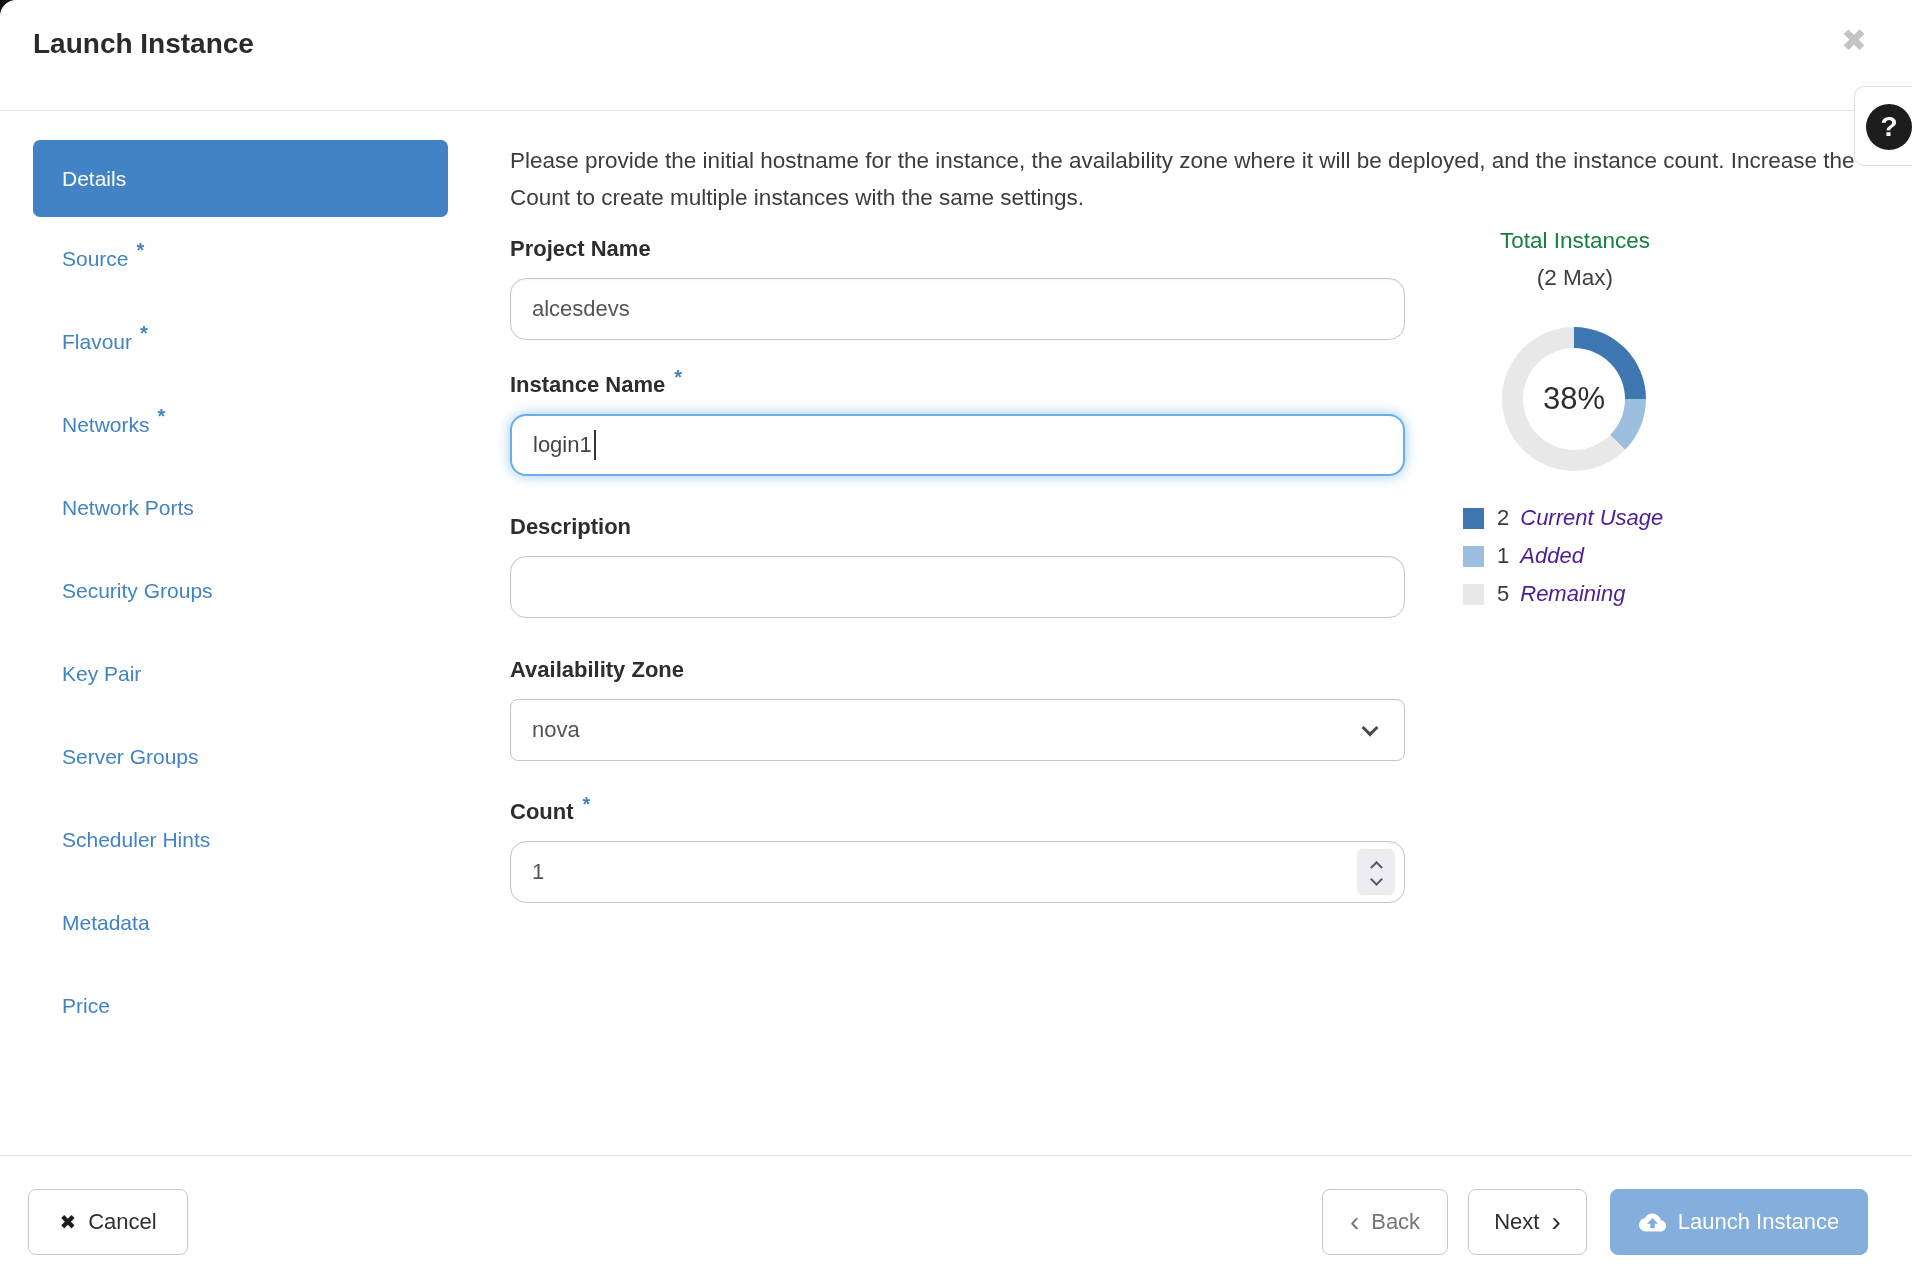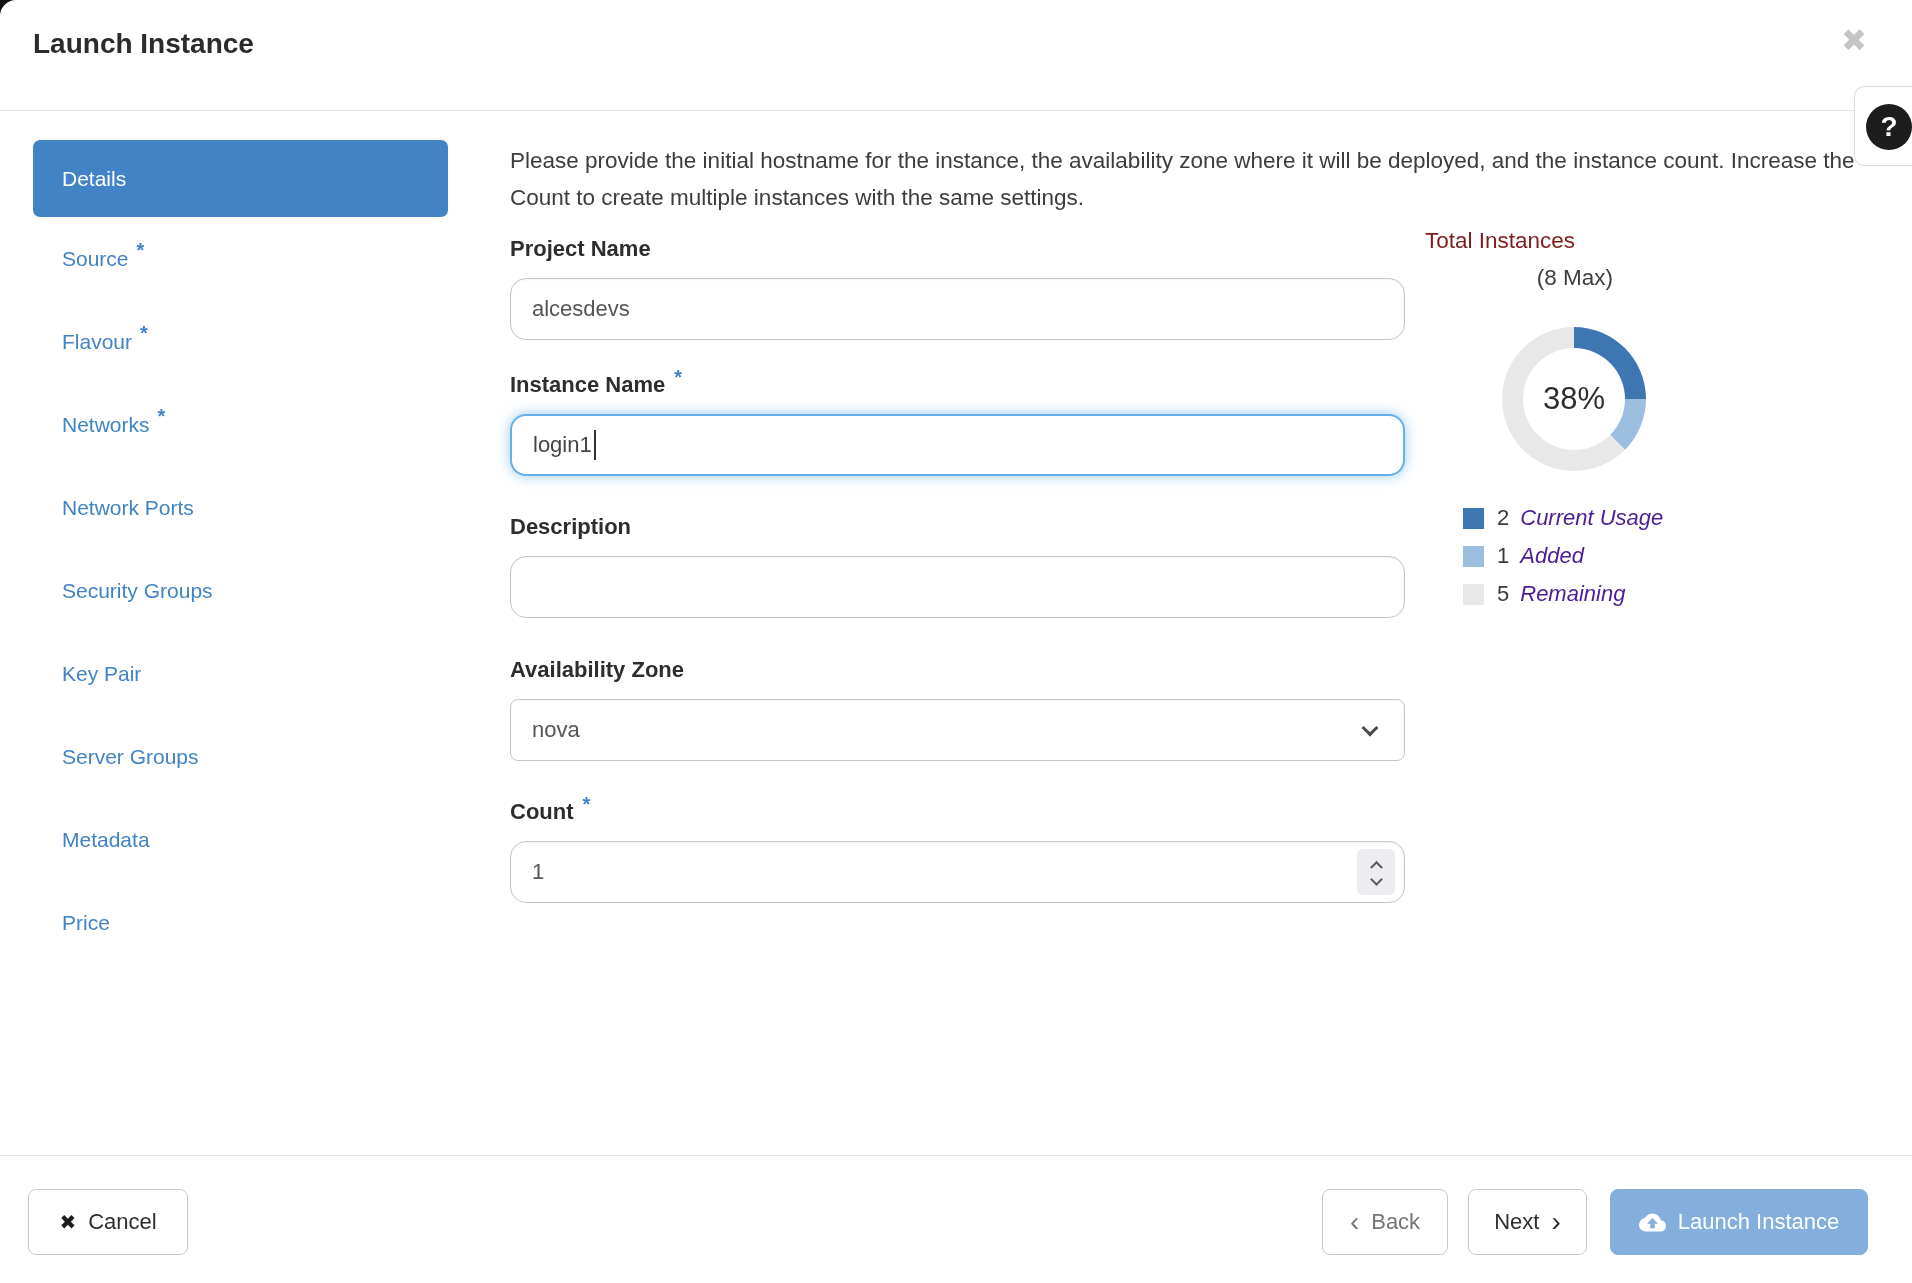--- a/index.html
+++ b/index.html
@@ -51,21 +51,21 @@
                  border-right:3px solid #4a4a4a; border-bottom:3px solid #4a4a4a; transform:rotate(45deg); }
 
   .spinner-box { position:absolute; right:10px; top:8px; width:38px; height:46px; background:#ececf1;
                  border-radius:6px; display:flex; flex-direction:column; align-items:center; justify-content:center;
                  gap:6px; cursor:pointer; }
   .spin-up, .spin-down { width:9px; height:9px; border-right:2.5px solid #5a5a66; border-bottom:2.5px solid #5a5a66; }
   .spin-up { transform:rotate(-135deg) translate(-2px,-2px); }
   .spin-down { transform:rotate(45deg); }
 
   
-  .quota-title { position:absolute; left:1425px; top:228px; width:300px; font-size:22.5px; color:#7f1d1d; }
+  .quota-title { position:absolute; left:1425px; top:228px; width:300px; text-align:center; font-size:22.5px; color:#15803d; }
   .quota-sub   { position:absolute; left:1425px; top:265px; width:300px; text-align:center; font-size:22.5px; color:#3d3d3d; }
   .donut { position:absolute; left:1502px; top:327px; width:144px; height:144px; border-radius:50%; }
   .donut-hole { position:absolute; inset:21px; background:#fff; border-radius:50%;
                 display:flex; align-items:center; justify-content:center; font-size:31px; color:#2e2e2e; }
   .legend { position:absolute; left:1463px; top:499px; }
   .legend-row { height:38px; display:flex; align-items:center; }
   .swatch { width:21px; height:21px; margin-right:13px; }
   .legend-val { font-size:22px; color:#3a3a3a; margin-right:11px; }
   .legend-label { font-size:22px; color:#4c1d95;font-style:italic; }
 
@@ -120,20 +120,23 @@
     <div class="side-item">
       <span>Security Groups</span>
     </div>
     <div class="side-item">
       <span>Key Pair</span>
     </div>
     <div class="side-item">
       <span>Server Groups</span>
     </div>
     <div class="side-item">
+      <span>Scheduler Hints</span>
+    </div>
+    <div class="side-item">
       <span>Metadata</span>
     </div>
     <div class="side-item">
       <span>Price</span>
     </div>
   </div>
 
   <div class="intro">Please provide the initial hostname for the instance, the availability zone where it will be deployed, and the instance count. Increase the Count to create multiple instances with the same settings.</div>
 
   <div class="fgroup" style="top:236px">
@@ -183,21 +186,21 @@
     <div class="tinput">
       <input type="text" value="1" style="">
       <div class="spinner-box">
         <span class="spin-up"></span>
         <span class="spin-down"></span>
       </div>
     </div>
   </div>
 
   <div class="quota-title">Total Instances</div>
-  <div class="quota-sub">(8 Max)</div>
+  <div class="quota-sub">(2 Max)</div>
   <div class="donut" id="donut" style="background: conic-gradient(rgb(62, 118, 178) 0deg, rgb(62, 118, 178) 90deg, rgb(157, 191, 223) 90deg, rgb(157, 191, 223) 135deg, rgb(232, 232, 232) 135deg, rgb(232, 232, 232) 360deg); text-align: center;">
     <div class="donut-hole">38%</div>
   </div>
   <div class="legend">
     <div class="legend-row">
       <span class="swatch" style="background: rgb(62, 118, 178);"></span>
       <span class="legend-val">2</span>
       <span class="legend-label">Current Usage</span>
     </div>
     <div class="legend-row">

